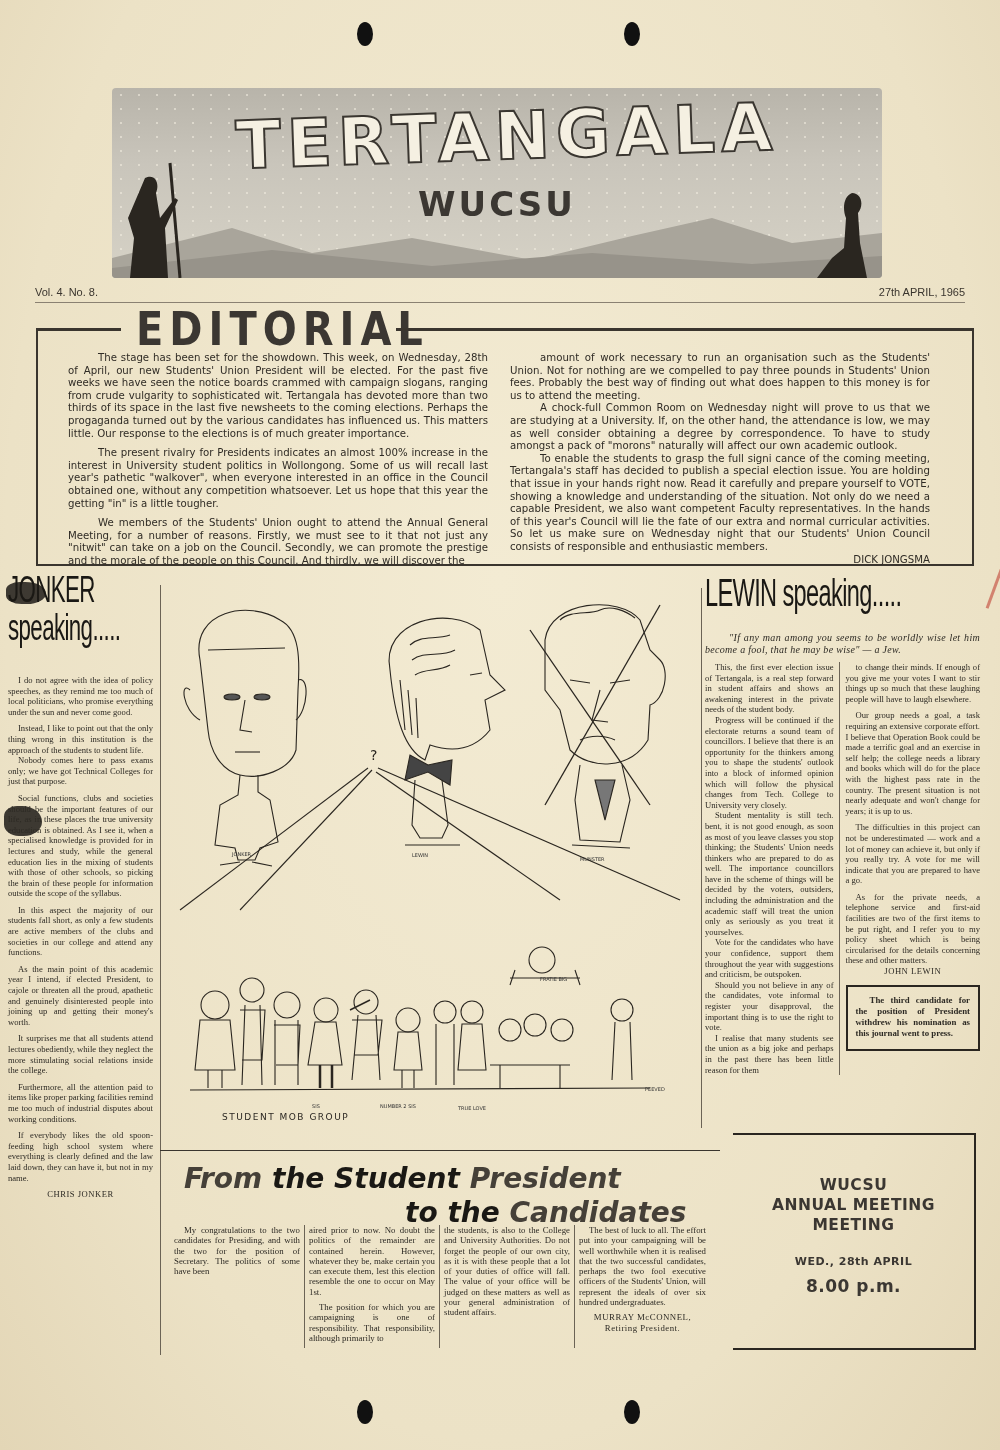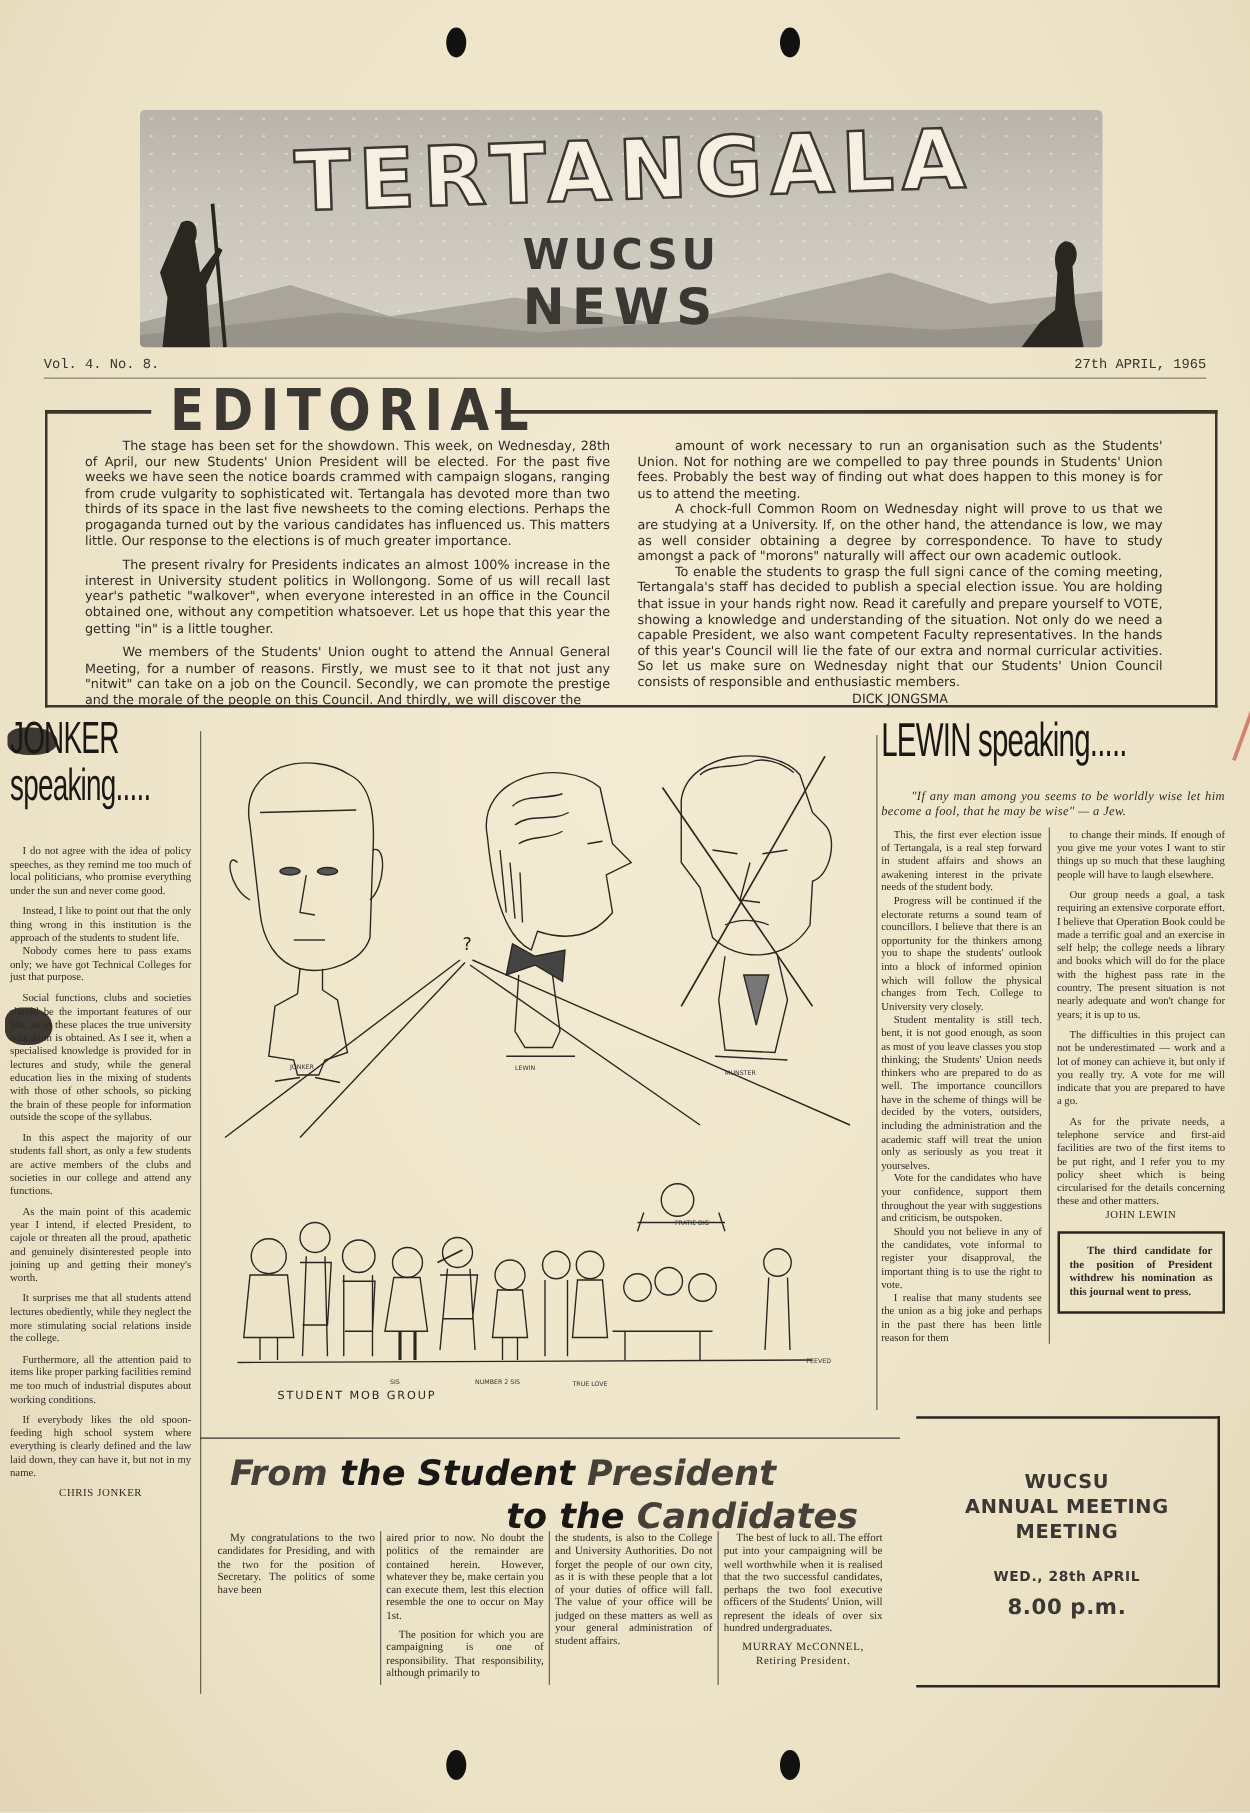--- a/index.html
+++ b/index.html
@@ -45,21 +45,21 @@
   .masthead-sub {
     position: absolute; left: 0; width: 100%; text-align: center;
     font-family: "DejaVu Sans", sans-serif; font-weight: bold;
     color: #3b3732; letter-spacing: 3px;
   }
   .masthead-sub.s1 { top: 96px; font-size: 34px; }
   .masthead-sub.s2 { top: 135px; font-size: 40px; letter-spacing: 6px; }
   .silhouette { position: absolute; bottom: 0; }
   .issue-line {
     position: absolute; left: 35px; top: 285px; width: 930px; height: 18px;
-    font-family: Liberation Mono, monospace; font-size: 11px; color: #3a352e;
+    font-family: Liberation Sans, sans-serif; font-size: 11px; color: #3a352e;
     border-bottom: 1px solid #8a8172;
     text-align: right;
   }
   .issue-line .vol { position: absolute; left: 0; top: 1px; }
   .issue-line .date { position: absolute; right: 0; top: 1px; }
 
   
   .editorial-heading {
     position: absolute; left: 36px; top: 306px; width: 930px; height: 50px;
   }
@@ -76,21 +76,21 @@
     position: absolute; left: 36px; top: 328px; width: 938px; height: 238px;
     border-left: 2px solid #3a352e; border-right: 2px solid #3a352e; border-bottom: 2px solid #3a352e;
   }
   .editorial-col {
     position: absolute; top: 352px; width: 420px;
     font-family: "DejaVu Sans", sans-serif; font-size: 10.2px; line-height: 12.6px;
     text-align: justify; color: #2f2b25;
   }
   .editorial-col p { text-indent: 30px; margin-bottom: 7px; }
   .editorial-col.c2 p { margin-bottom: 0; }
-  .editorial-col .sig { text-align: center; text-indent: 0; }
+  .editorial-col .sig { text-align: right; text-indent: 0; }
 
   
   .side-col { position: absolute; font-size: 8.6px; line-height: 10.6px; text-align: justify; color: #2d2a24; }
   .side-col p { text-indent: 10px; margin-bottom: 6px; }
   .side-head {
     font-family: "Liberation Sans", sans-serif; color: #1a1814;
     transform-origin: left top; letter-spacing: -1px;
   }
   .jonker { left: 8px; top: 585px; width: 145px; }
   .jonker .h1 { font-size: 36px; transform: scaleX(0.62); white-space: nowrap; height: 38px; }
@@ -168,21 +168,20 @@
     </svg>
     <svg class="silhouette" style="left:8px; width:70px; height:120px;" viewBox="0 0 70 120">
       <path d="M25 20 C35 15 40 25 36 35 L40 60 L55 40 L58 42 L45 70 L48 120 L10 120 L14 80 L8 60 Z" fill="#2a2620"></path>
       <path d="M50 5 L60 120" stroke="#2a2620" stroke-width="3"></path>
     </svg>
     <svg class="silhouette" style="right:10px; width:60px; height:90px;" viewBox="0 0 60 90">
       <path d="M40 5 C50 5 52 18 46 25 L48 55 L55 90 L5 90 L20 70 L32 60 L34 30 C30 20 32 8 40 5 Z" fill="#2a2620"></path>
     </svg>
     <div class="masthead-title">TERTANGALA</div>
     <div class="masthead-sub s1">WUCSU</div>
-    <div class="masthead-sub s2">NEWS</div>
   </div>
 
   <div class="issue-line">
     <span class="vol">Vol. 4. No. 8.</span>
     <span class="date">27th APRIL, 1965</span>
   </div>
 
   <div class="editorial-heading">
     <div class="rule" style="left:0; width:85px;"></div>
     <div class="title">EDITORIAL</div>

